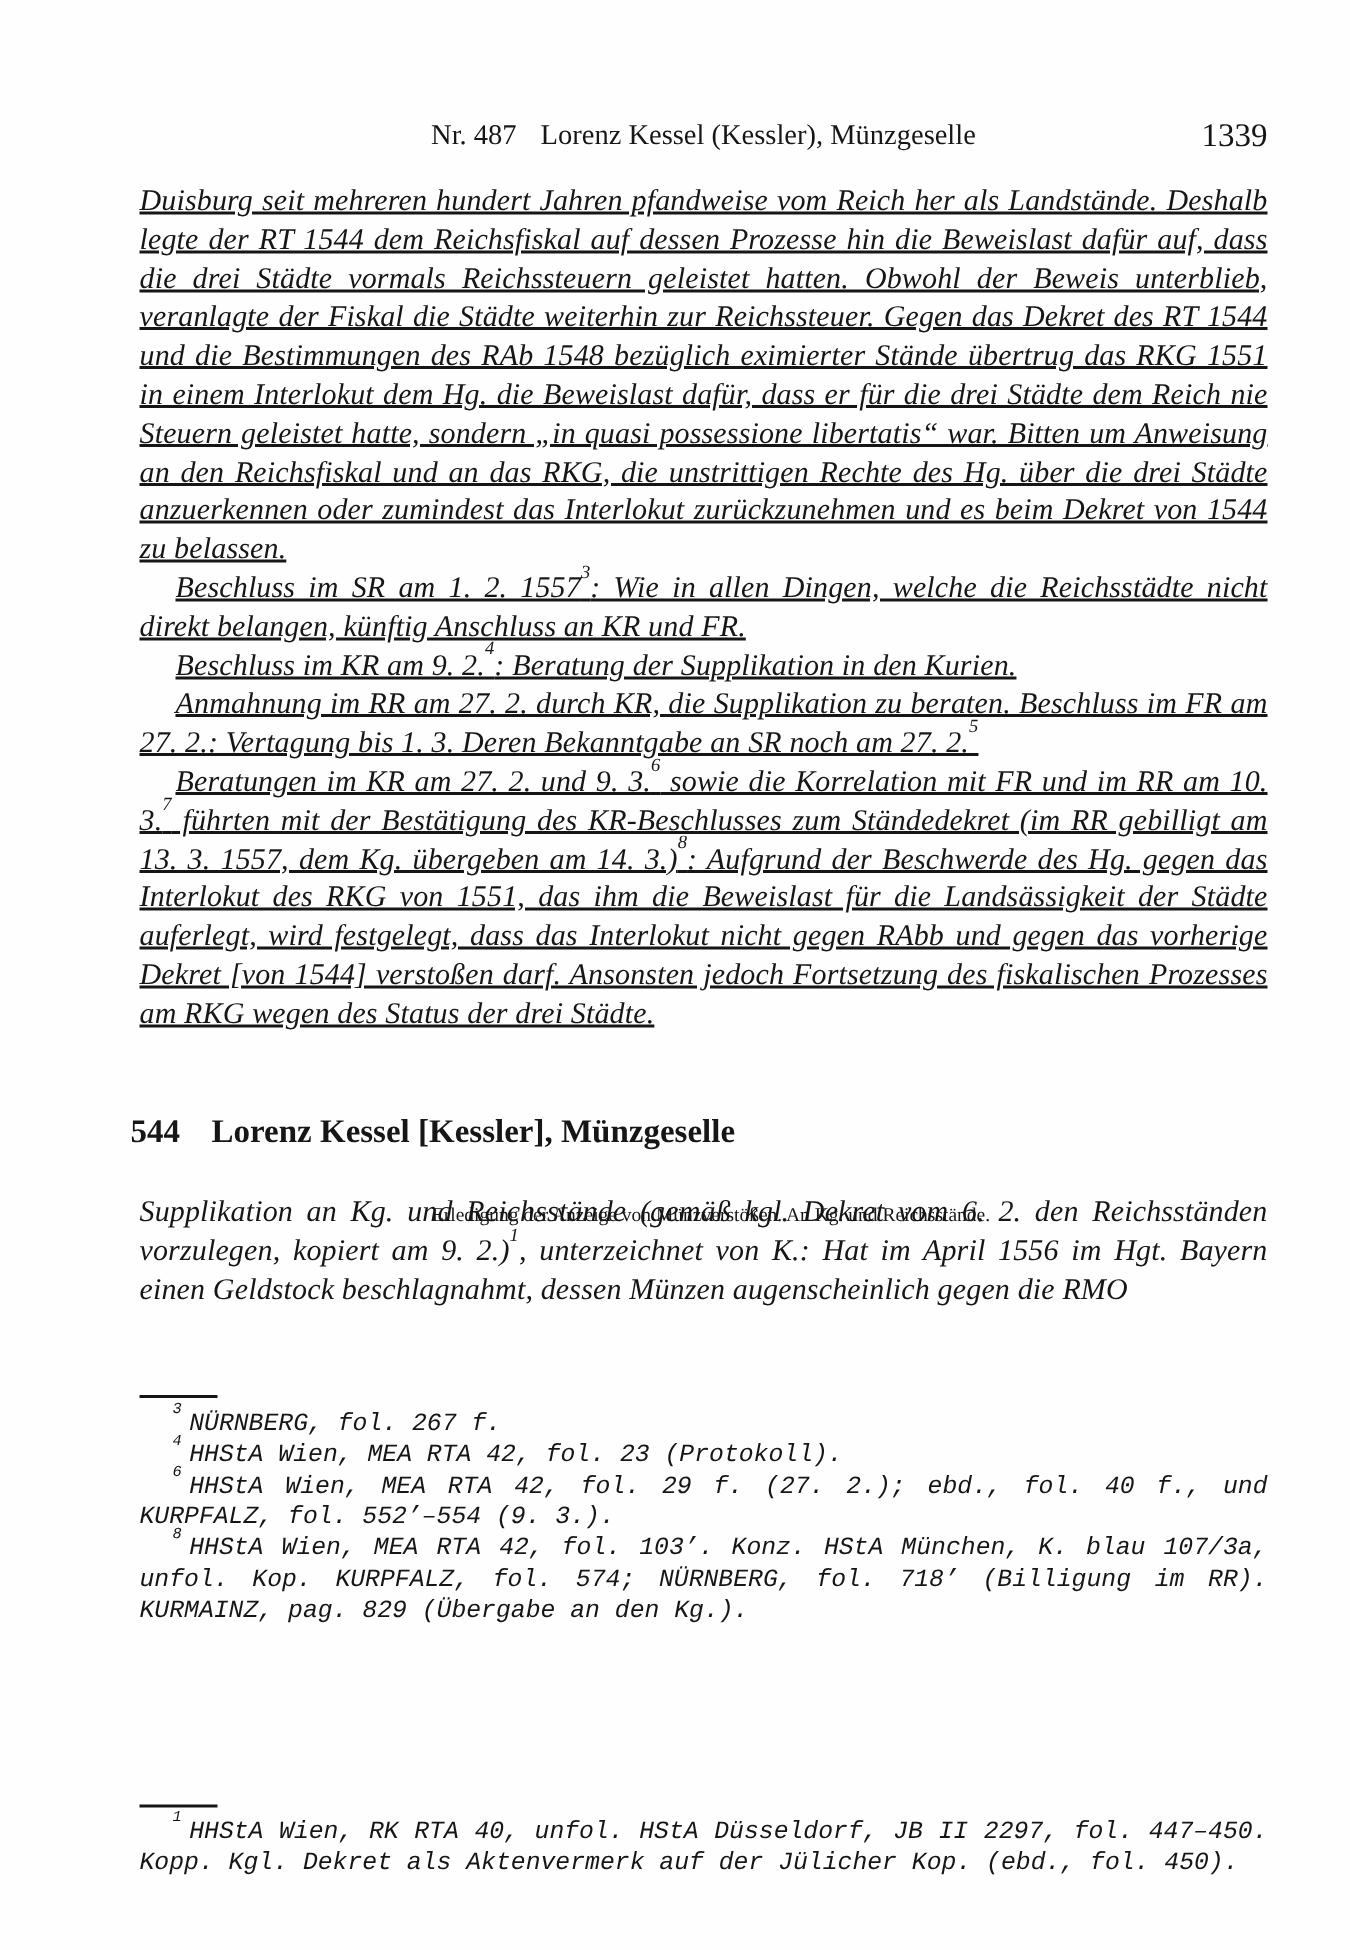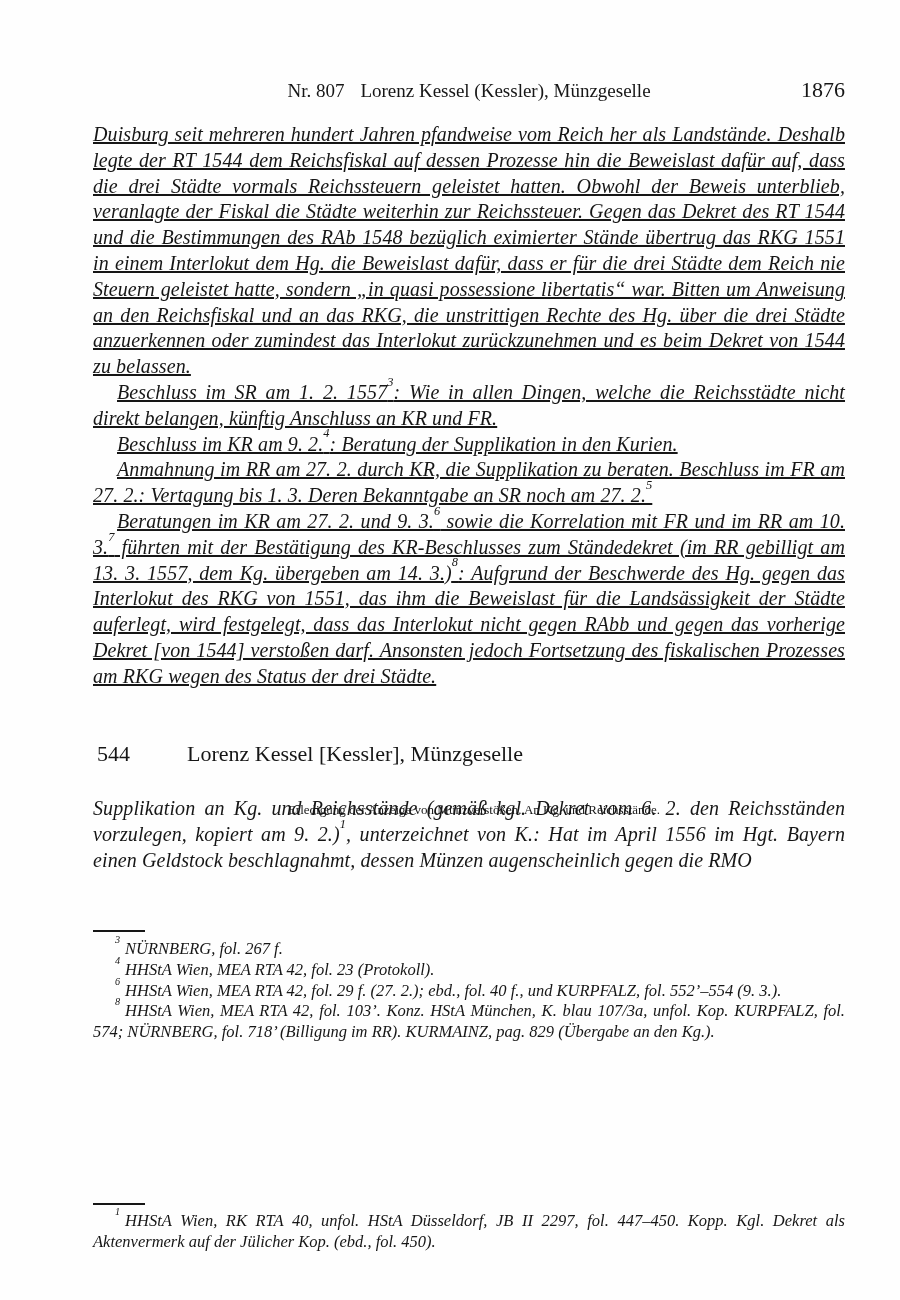--- a/index.html
+++ b/index.html
@@ -43,25 +43,24 @@
 
   sup {
     font-size: 0.62em;
     line-height: 0;
     position: relative;
     top: -0.45em;
   }
 
   
   .entry-heading {
-    position: absolute; top: 741px; left: 97px; width: 752px;
+    position: absolute; top: 741px; left: 87px; width: 752px;
     margin: 0;
-    font-size: 22px; font-weight: normal; font-style: normal;
+    font-size: 22px; font-weight: bold; font-style: normal;
     display: flex;
-    gap: 36px;
   }
   .entry-number { margin-right: 21px; }
 
   .entry-subtitle {
     position: absolute; top: 797px; left: 93px; width: 752px;
     margin: 5px;
     font-size: 13px;
     text-align: center;
   }
 
@@ -77,33 +76,33 @@
 
   .footnotes {
     position: absolute; left: 93px; width: 752px;
     font-style: italic;
     font-size: 16.5px;
     line-height: 20.8px;
     text-align: justify;
   }
   .fn-group-1 { top: 939px; }
   .fn-group-2 { top: 1211px; }
-  .footnote { margin: 0; text-indent: 22px; }
+  .footnote { margin: 0; text-indent: 22px; font-family: Liberation Mono, monospace; }
   .footnote sup { margin-right: 5px; }
 </style>
 </head>
 <body>
 
 <div class="page">
 
   <header class="running-header">
     <span class="rh-center">
-      <span class="rh-number">Nr. 807</span><span>Lorenz Kessel (Kessler), Münzgeselle</span>
+      <span class="rh-number">Nr. 487</span><span>Lorenz Kessel (Kessler), Münzgeselle</span>
     </span>
-    <span class="page-number">1876</span>
+    <span class="page-number">1339</span>
   </header>
 
   <div class="main-block body-text">
     <p class="para">Duisburg seit mehreren hundert Jahren pfandweise vom Reich her als Landstände. Deshalb legte der RT 1544 dem Reichsfiskal auf dessen Prozesse hin die Beweislast dafür auf, dass die drei Städte vormals Reichssteuern geleistet hatten. Obwohl der Beweis unterblieb, veranlagte der Fiskal die Städte weiterhin zur Reichssteuer. Gegen das Dekret des RT 1544 und die Bestimmungen des RAb 1548 bezüglich eximierter Stände übertrug das RKG 1551 in einem Interlokut dem Hg. die Beweislast dafür, dass er für die drei Städte dem Reich nie Steuern geleistet hatte, sondern „in quasi possessione libertatis“ war. Bitten um Anweisung an den Reichsfiskal und an das RKG, die unstrittigen Rechte des Hg. über die drei Städte anzuerkennen oder zumindest das Interlokut zurückzunehmen und es beim Dekret von 1544 zu belassen.</p>
     <p class="para indent">Beschluss im SR am 1. 2. 1557<sup>3</sup>: Wie in allen Dingen, welche die Reichsstädte nicht direkt belangen, künftig Anschluss an KR und FR.</p>
     <p class="para indent">Beschluss im KR am 9. 2.<sup>4</sup>: Beratung der Supplikation in den Kurien.</p>
     <p class="para indent">Anmahnung im RR am 27. 2. durch KR, die Supplikation zu beraten. Beschluss im FR am 27. 2.: Vertagung bis 1. 3. Deren Bekanntgabe an SR noch am 27. 2.<sup>5</sup></p>
     <p class="para indent">Beratungen im KR am 27. 2. und 9. 3.<sup>6</sup> sowie die Korrelation mit FR und im RR am 10. 3.<sup>7</sup> führten mit der Bestätigung des KR-Beschlusses zum Ständedekret (im RR gebilligt am 13. 3. 1557, dem Kg. übergeben am 14. 3.)<sup>8</sup>: Aufgrund der Beschwerde des Hg. gegen das Interlokut des RKG von 1551, das ihm die Beweislast für die Landsässigkeit der Städte auferlegt, wird festgelegt, dass das Interlokut nicht gegen RAbb und gegen das vorherige Dekret [von 1544] verstoßen darf. Ansonsten jedoch Fortsetzung des fiskalischen Prozesses am RKG wegen des Status der drei Städte.</p>
   </div>
 

